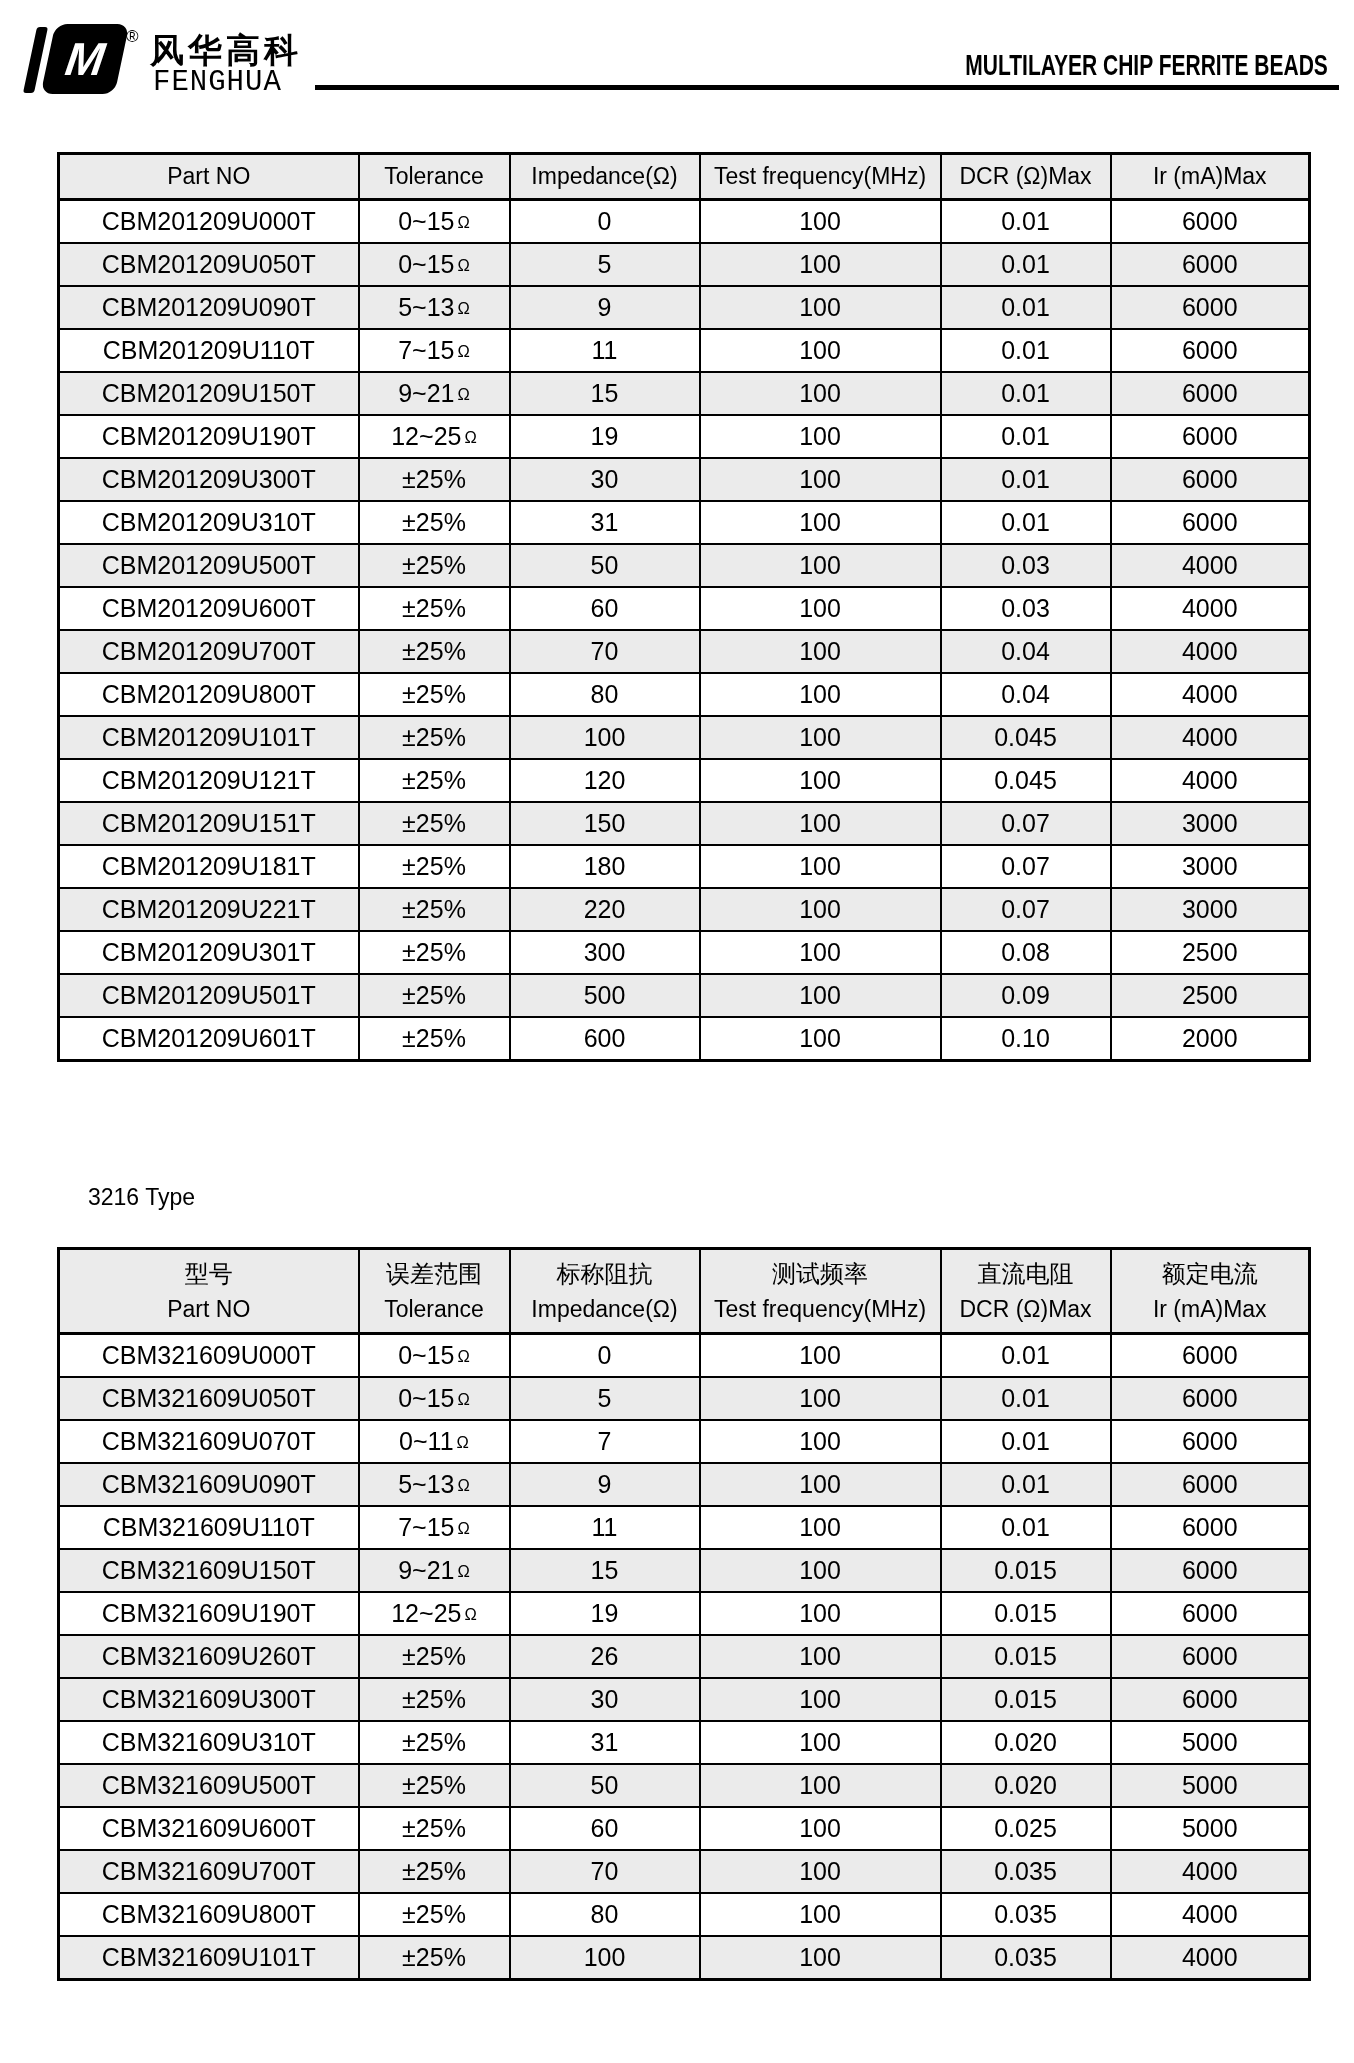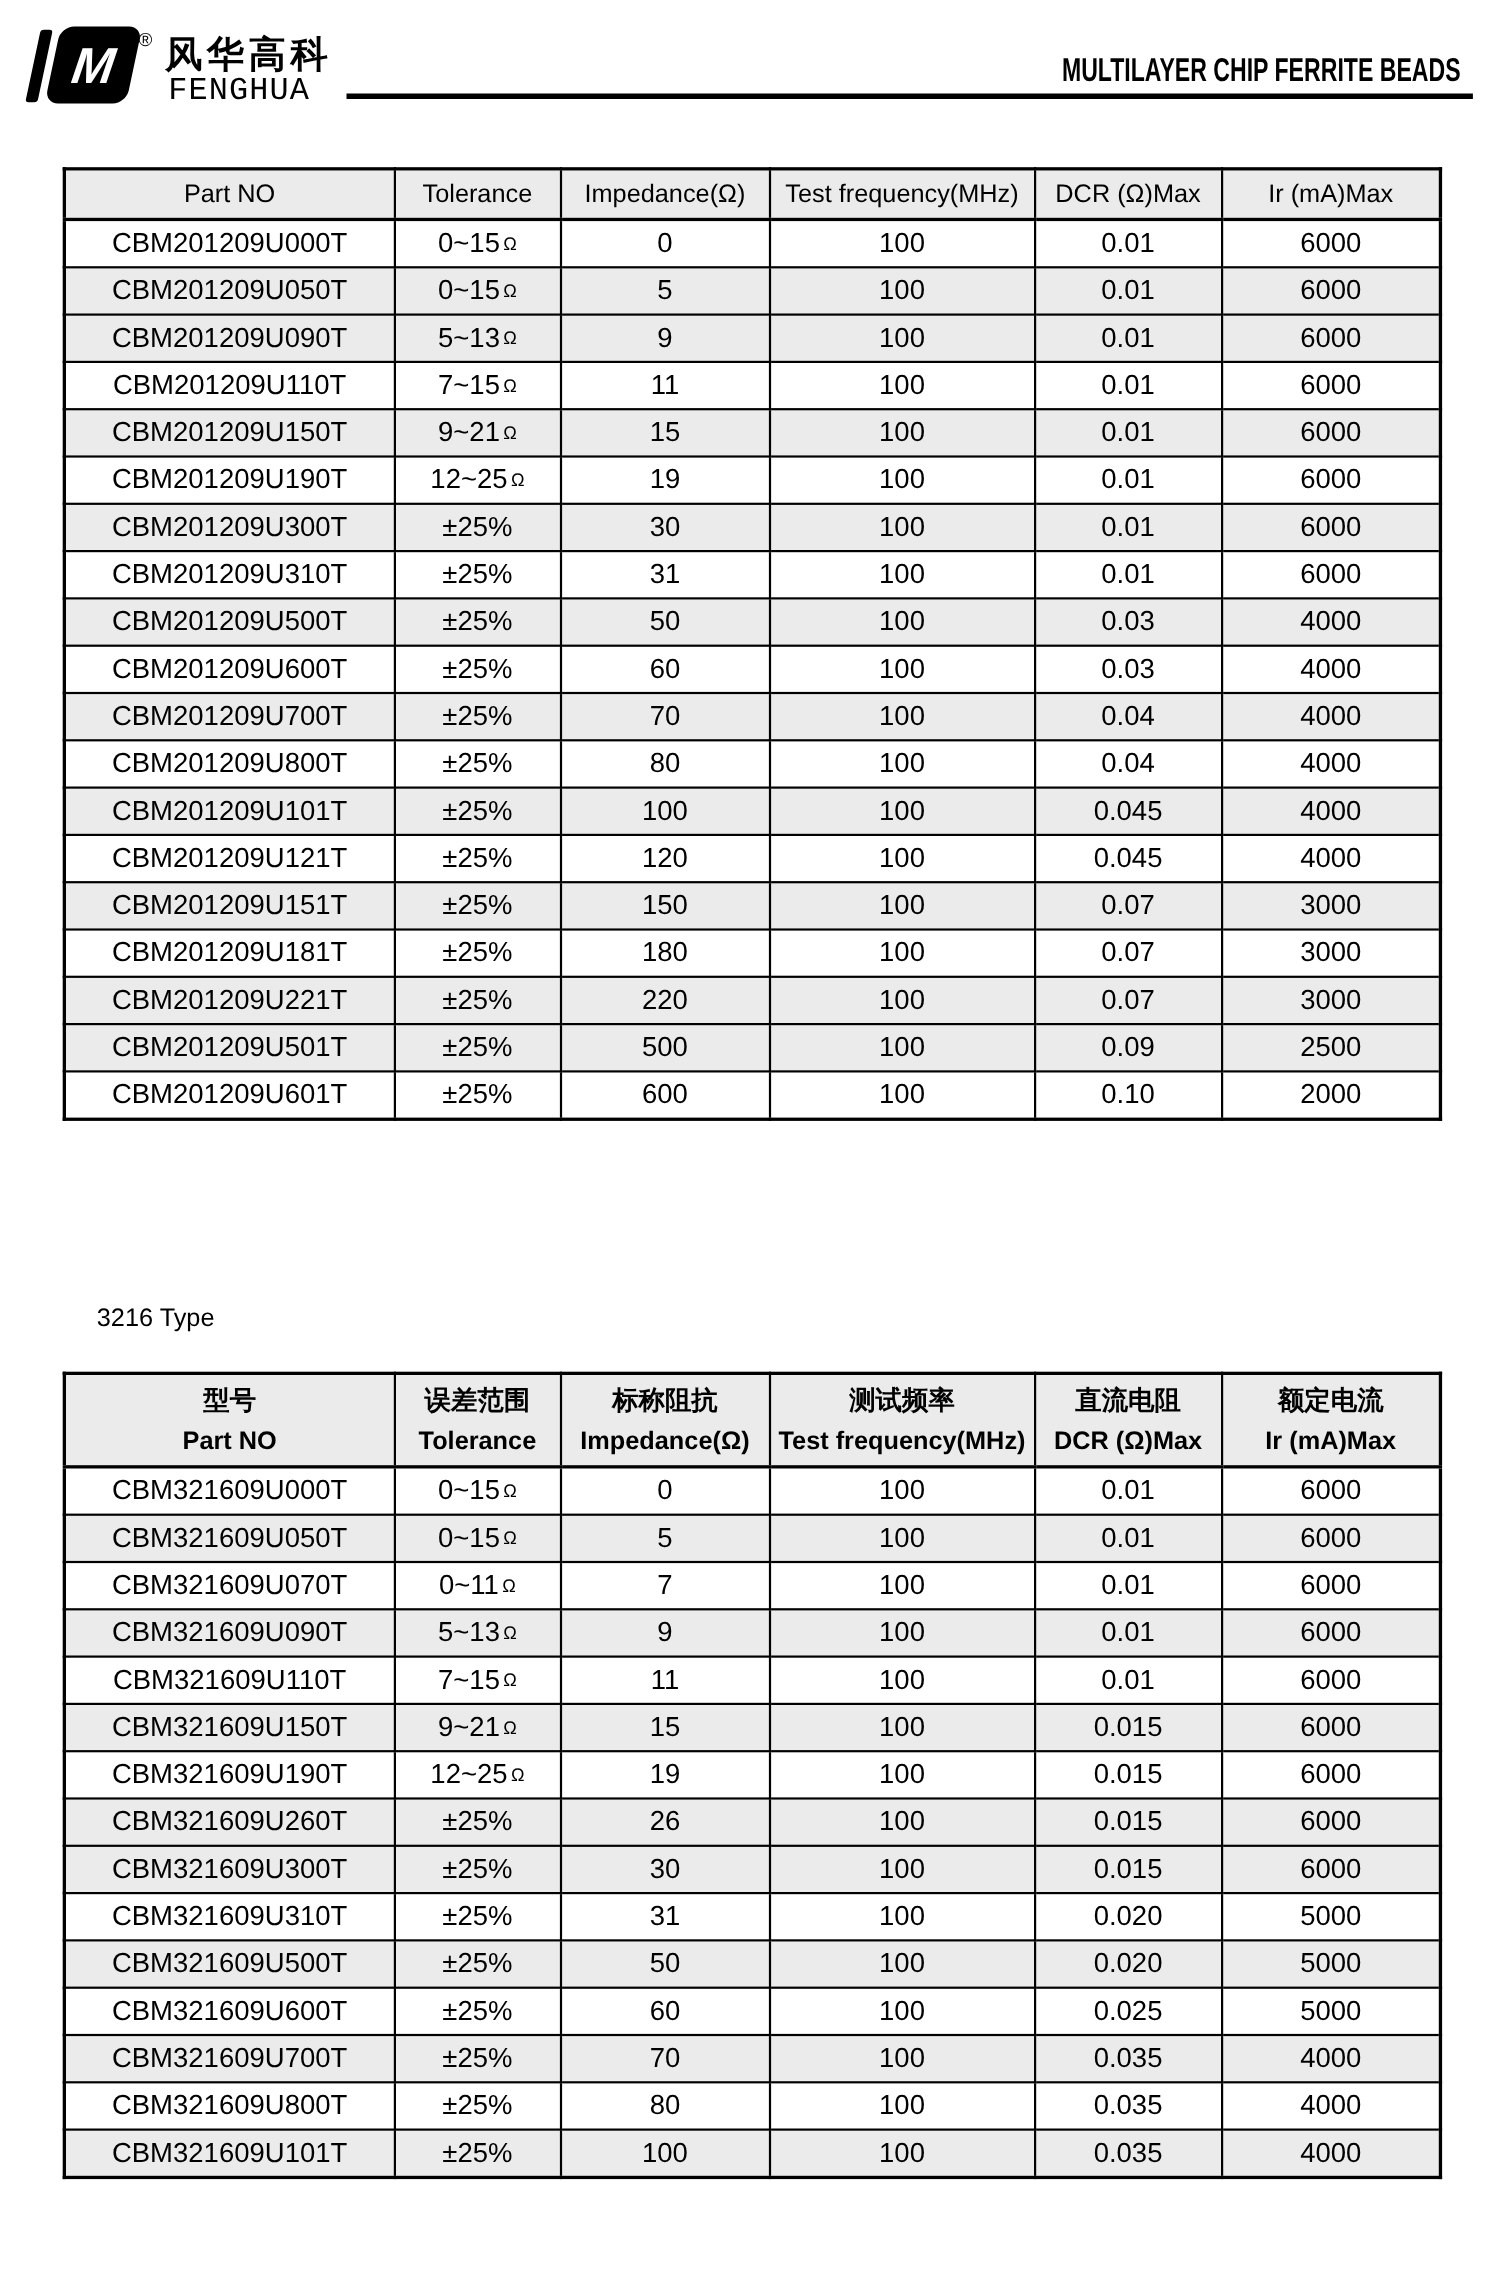--- a/index.html
+++ b/index.html
@@ -24,21 +24,21 @@
 
   
   table.spec{position:absolute;left:57px;border-collapse:collapse;table-layout:fixed;width:1251px;
              border:3px solid #000;}
   #table1{top:152px;}
   #table2{top:1247px;}
   table.spec th,table.spec td{border:2px solid #000;text-align:center;vertical-align:middle;
              padding:0;overflow:hidden;white-space:nowrap;}
   table.spec th{background:#ebebeb;font-weight:normal;font-size:23px;height:43px;
                 border-bottom:3px solid #000;}
-  #table2 th{height:82px;font-weight:bold;}
+  #table2 th{height:82px;}
   #table2 th .cn{font-size:24px;margin:6px 0 12px 0;line-height:1;}
   #table2 th .en{font-size:23px;line-height:1;margin-bottom:6px;}
   table.spec td{height:41px;font-size:25px;background:#ffffff;}
   table.spec tr.alt td{background:#ebebeb;}
   .om{font-size:0.66em;position:relative;top:-2px;margin-left:3px;}
 
   .section-label{position:absolute;left:88px;top:1184px;font-size:23px;line-height:1.2;}
 </style>
 </head>
 <body>
@@ -206,20 +206,28 @@
           <td>3000</td>
         </tr>
         <tr class="alt">
           <td>CBM201209U221T</td>
           <td>±25%</td>
           <td>220</td>
           <td>100</td>
           <td>0.07</td>
           <td>3000</td>
         </tr>
+        <tr>
+          <td>CBM201209U301T</td>
+          <td>±25%</td>
+          <td>300</td>
+          <td>100</td>
+          <td>0.08</td>
+          <td>2500</td>
+        </tr>
         <tr class="alt">
           <td>CBM201209U501T</td>
           <td>±25%</td>
           <td>500</td>
           <td>100</td>
           <td>0.09</td>
           <td>2500</td>
         </tr>
         <tr>
           <td>CBM201209U601T</td>

